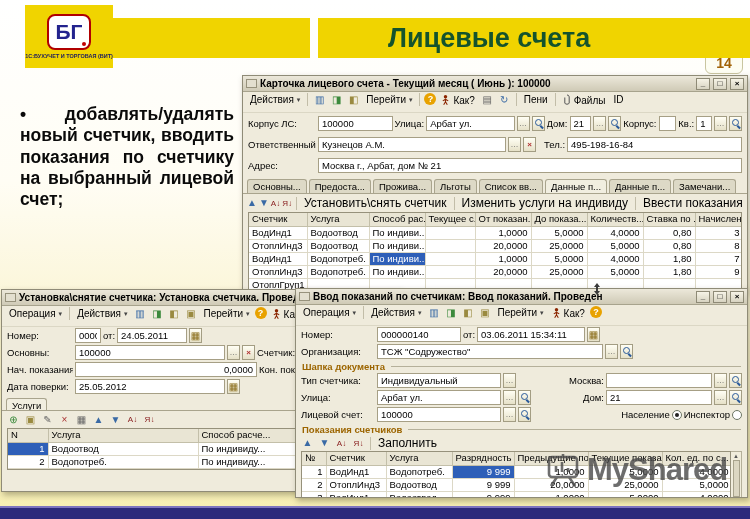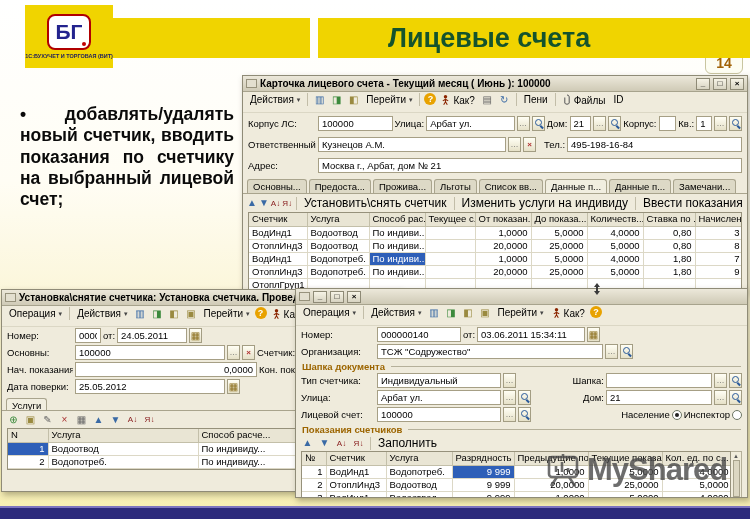--- a/index.html
+++ b/index.html
@@ -419,20 +419,21 @@
               <td>По индивиду...</td>
             </tr>
           </tbody>
         </table>
     </div>
   </div>
 
   <div class="win" id="win3">
     <div class="titlebar">
       <span class="wicon"></span>
+      <span class="wtitle">Ввод показаний по счетчикам: Ввод показаний. Проведен</span>
       <span class="wbtn">_</span>
       <span class="wbtn">□</span>
       <span class="wbtn">×</span>
     </div>
     <div class="toolbar">
       <span class="tbtn">
           <span>Операция</span>
           <span class="dd">▾</span>
         </span>
       <span class="sep"></span>
@@ -468,21 +469,21 @@
       <span class="lbl lbl3">Организация:</span>
       <input class="inp" style="width: 226px;" value="ТСЖ &quot;Содружество&quot;">
       <span class="sq">…</span>
       <span class="sq mag"></span>
     </div>
     <div class="grp">Шапка документа</div>
     <div class="frow h17">
       <span class="lbl lbl3">Тип счетчика:</span>
       <input class="inp" style="width: 124px;" value="Индивидуальный">
       <span class="sq">…</span>
-      <span class="lbl" style="margin-left:auto">Шапка:</span>
+      <span class="lbl" style="margin-left:auto">Москва:</span>
       <input class="inp" style="width: 106px;" value="">
       <span class="sq">…</span>
       <span class="sq mag"></span>
     </div>
     <div class="frow h17">
       <span class="lbl lbl3">Улица:</span>
       <input class="inp" style="width: 124px;" value="Арбат ул.">
       <span class="sq">…</span>
       <span class="sq mag"></span>
       <span class="lbl" style="margin-left:auto">Дом:</span>

